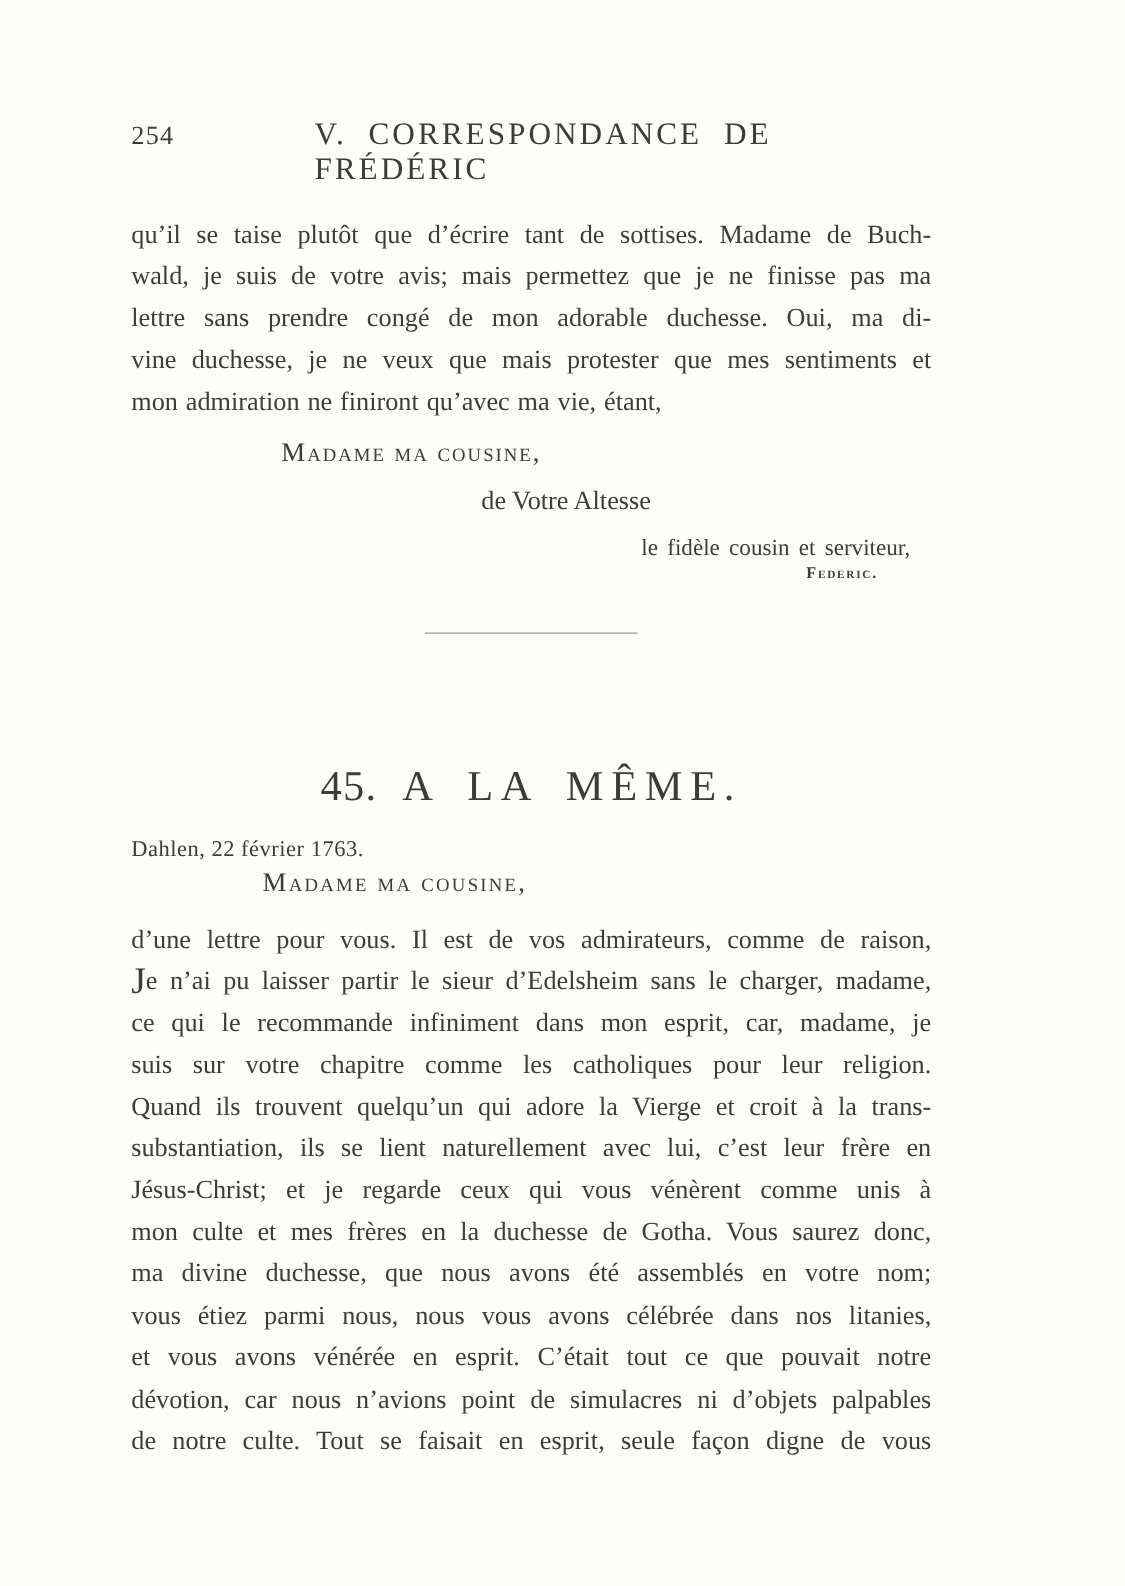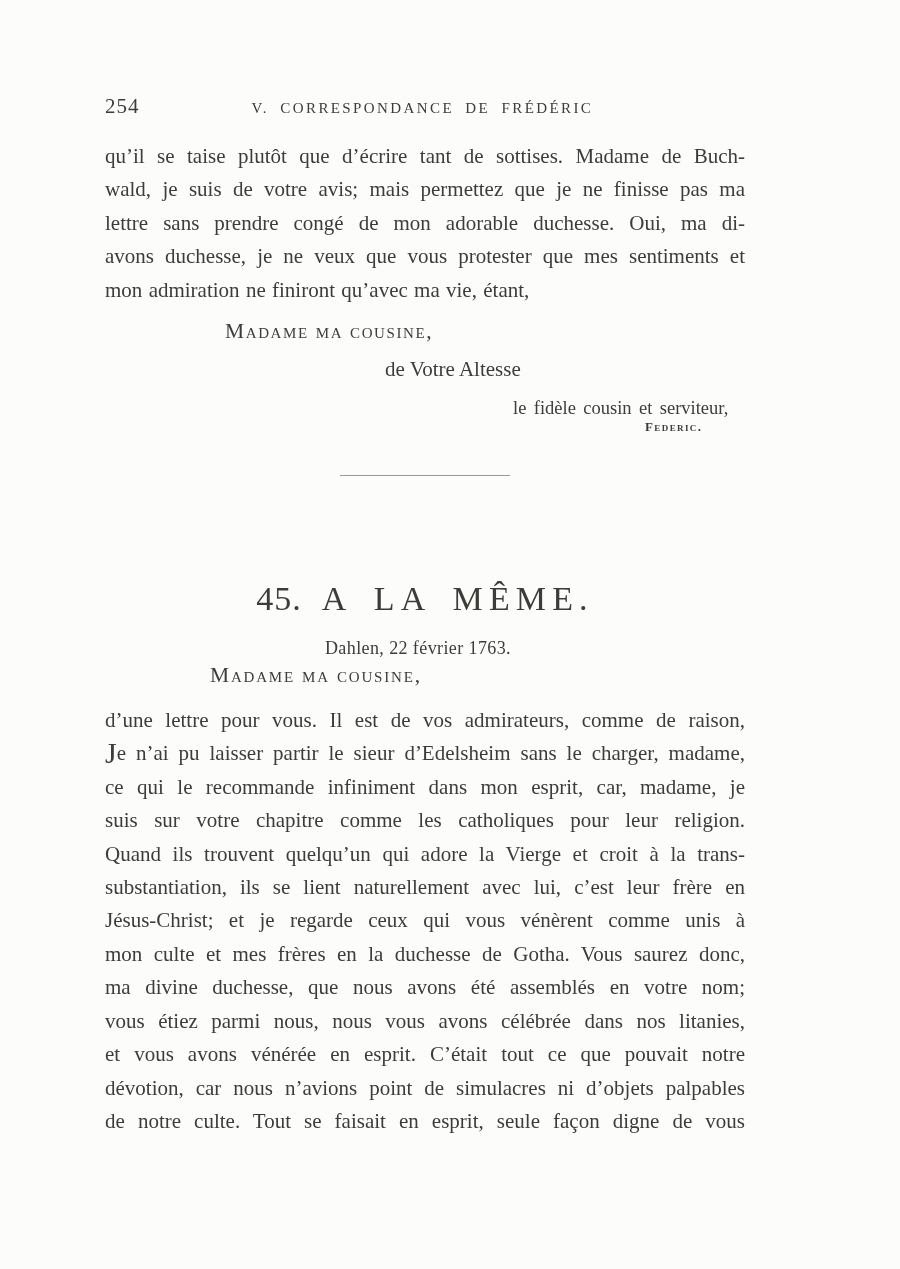--- a/index.html
+++ b/index.html
@@ -26,21 +26,21 @@
     display: flex;
     align-items: baseline;
     margin-top: 94px;
   }
   .page-num {
     font-size: 21px;
     letter-spacing: 1px;
   }
   .running-title {
     margin-left: 112px;
-    font-size: 15px;
+    font-size: 25px;
     letter-spacing: 2.4px;
     word-spacing: 0.35em;
   }
   
   .bodyline {
     font-size: 21px;
     line-height: 33.4px;
     text-align: justify;
     text-align-last: justify;
     word-spacing: 0.05em;
@@ -95,21 +95,21 @@
   .letter-heading .num {
     letter-spacing: 1px;
     margin-right: 20px;
   }
   .letter-heading .title {
     letter-spacing: 0.18em;
     word-spacing: 0.25em;
   }
   .dateline {
     margin-top: 20px;
-    text-align: center;
+    text-align: left;
     padding-right: 14px;
     font-size: 18px;
     letter-spacing: 0.4px;
   }
   .salutation-45 {
     margin-top: 4px;
     margin-left: 105px;
     font-variant: small-caps;
     font-size: 21.5px;
     letter-spacing: 1.8px;
@@ -132,21 +132,21 @@
 
     <div class="header">
       <span class="page-num">254</span>
       <span class="running-title">V. CORRESPONDANCE DE FRÉDÉRIC</span>
     </div>
 
     <div class="para-prev">
       <div class="bodyline">qu’il se taise plutôt que d’écrire tant de sottises. Madame de Buch-</div>
       <div class="bodyline">wald, je suis de votre avis; mais permettez que je ne finisse pas ma</div>
       <div class="bodyline">lettre sans prendre congé de mon adorable duchesse. Oui, ma di-</div>
-      <div class="bodyline">avons duchesse, je ne veux que vous protester que mes sentiments et</div>
+      <div class="bodyline">vine duchesse, je ne veux que mais protester que mes sentiments et</div>
       <div class="bodyline lastline">mon admiration ne finiront qu’avec ma vie, étant,</div>
     </div>
 
     <div class="closing-salutation">Madame ma cousine,</div>
     <div class="closing-altesse">de Votre Altesse</div>
     <div class="closing-serviteur">le fidèle cousin et serviteur,</div>
     <div class="closing-signature">Federic.</div>
 
     <hr class="divider">
 

